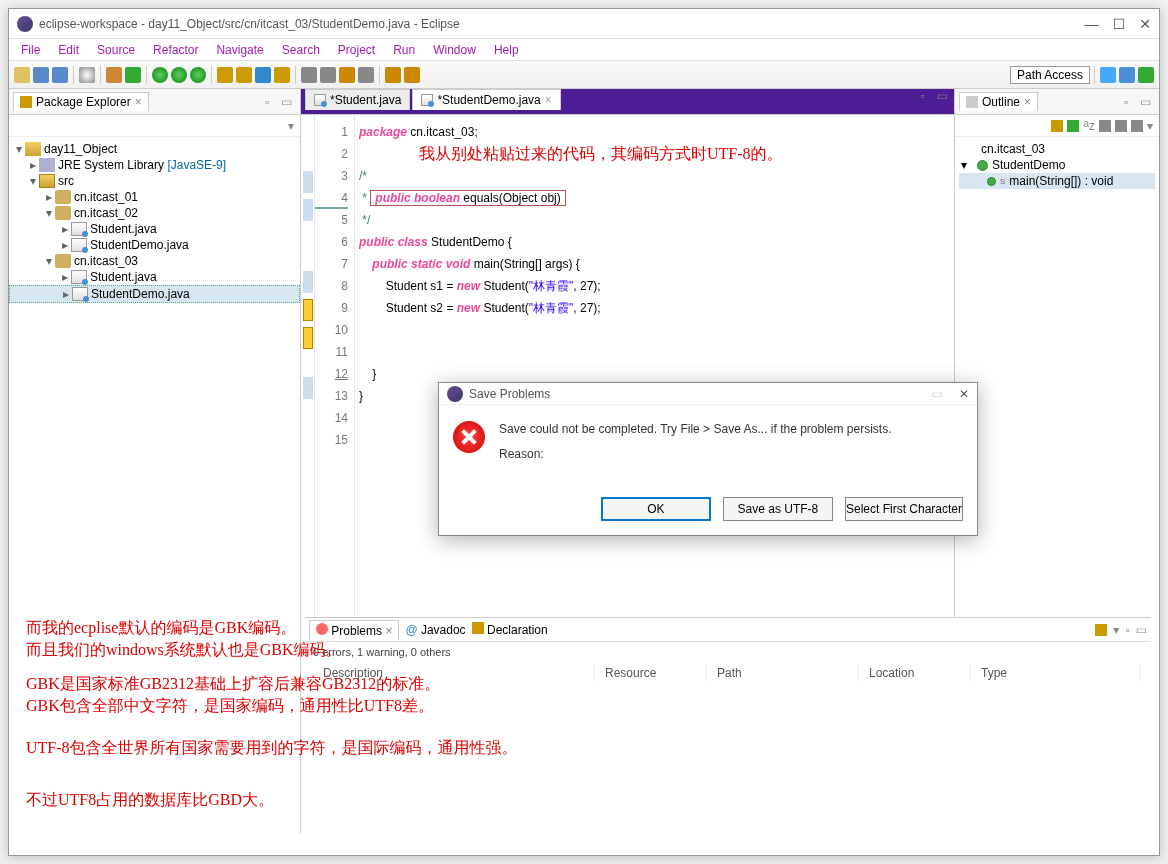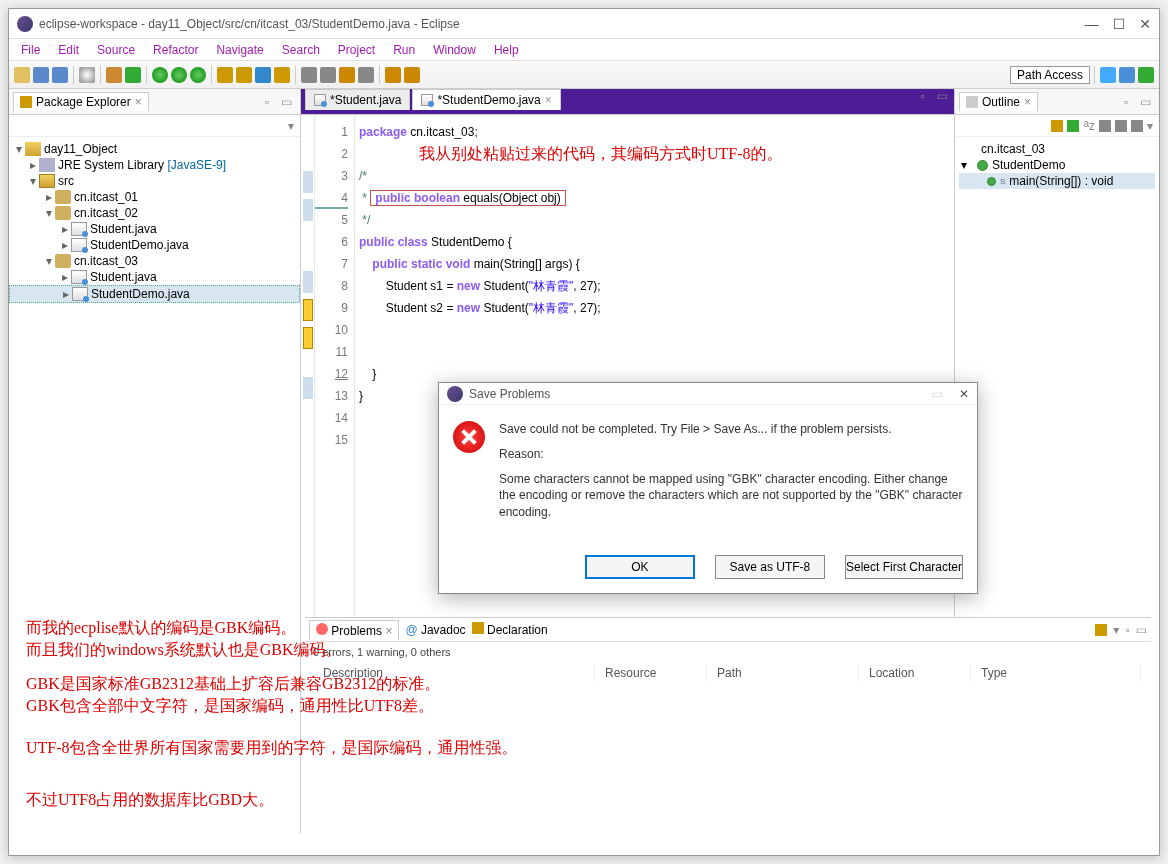--- a/index.html
+++ b/index.html
@@ -39,21 +39,21 @@
 .etab.active { background: #fff; }
 .etab .close { color: #999; }
 .editor { flex: 1; display: flex; font-family: Consolas, monospace; font-size: 15px; overflow: hidden; background: #fff; position: relative; }
 .gutter { width: 40px; background: #fff; text-align: right; padding: 6px 6px 0 0; color: #787878; border-right: 1px solid #e8e8e8; }
 .gutter div { height: 22px; line-height: 22px; }
 .ruler { width: 14px; background: #fff; border-right: 1px solid #e8e8e8; padding-top: 6px; }
 .ruler div { height: 22px; }
 .marker { width: 10px; height: 10px; margin: 6px 0 0 2px; }
 .code { flex: 1; padding: 6px 0 0 4px; position: relative; }
 .code-line { height: 22px; line-height: 22px; white-space: pre; }
-.kw { color: #8b5cf6; font-weight: bold; }
+.kw { color: #ec4899; font-weight: bold; font-style: italic; }
 .str { color: #2a00ff; }
 .com { color: #3f7f5f; }
 .field { color: #0000c0; font-style: italic; }
 .highlight-box { border: 1px solid #c05050; padding: 0 4px; }
 .highlight-line { background: #e8f2fe; }
 .yellow-mark { background: #fff3a0; box-shadow: 0 0 0 1px #caa; }
 .red-annotation { color: #d00; font-family: "SimSun", serif; font-size: 16px; position: absolute; }
 .outline-panel { width: 204px; display: flex; flex-direction: column; }
 .outline-tree { flex: 1; padding: 4px; }
 .out-node { display: flex; align-items: center; padding: 1px 2px; gap: 4px; white-space: nowrap; }
@@ -66,21 +66,21 @@
 .progress { width: 120px; height: 12px; border: 1px solid #999; margin-left: auto; background: linear-gradient(90deg, #6c6 0%, #6c6 40%, #fff 40%); }
 .dialog { position: absolute; left: 438px; top: 382px; width: 540px; background: #fff; border: 1px solid #888; box-shadow: 0 4px 20px rgba(0,0,0,0.3); z-index: 100; }
 .dialog-title { height: 22px; display: flex; align-items: center; padding: 0 8px; border-bottom: 1px solid #eee; }
 .dialog-title .dicon { width: 16px; height: 16px; border-radius: 50%; background: linear-gradient(135deg,#6a4c93,#3a3a6a); margin-right: 6px; }
 .dialog-body { padding: 16px 14px; display: flex; gap: 14px; }
 .err-icon { width: 32px; height: 32px; border-radius: 50%; background: radial-gradient(circle,#f44,#c00); position: relative; flex-shrink: 0; }
 .err-icon::before, .err-icon::after { content:""; position:absolute; left:7px; top:14px; width:18px; height:4px; background:#fff; }
 .err-icon::before { transform: rotate(45deg); } .err-icon::after { transform: rotate(-45deg); }
 .dialog-msg { flex: 1; font-size: 12px; color: #333; }
 .dialog-msg p { margin-bottom: 8px; line-height: 1.4; }
-.dialog-btns { display: flex; justify-content: flex-end; gap: 20px; padding: 10px 14px 14px; }
+.dialog-btns { display: flex; justify-content: flex-end; gap: 12px; padding: 10px 14px 14px; }
 .dialog-btns button { min-width: 110px; height: 24px; border: 1px solid #888; background: #f5f5f5; }
 .dialog-btns button.primary { border: 2px solid #0078d7; }
 .small-icon { width: 12px; height: 12px; display: inline-block; }
 .decor { color: #888; }
 .panel-header .spacer { flex: 1; }
 .panel-header .pbtn { width: 14px; height: 14px; margin: 0 1px; display: inline-block; }
 .qual { color: #0369a1; }
 .green-circle { width: 11px; height: 11px; border-radius: 50%; background: #4a4; border: 1px solid #383; display: inline-block; }
 .warn-icon { width: 11px; height: 11px; background: #fc3; border: 1px solid #a80; display: inline-block; }
 .red-text-overlay { position: absolute; color: #d00; font-family: "SimSun", serif; font-size: 16px; line-height: 1.5; z-index: 50; }
@@ -383,21 +383,20 @@
     <span class="dicon"></span>
     <span style="flex:1;color:#555">Save Problems</span>
     <span style="color:#ccc;margin-right:16px">▭</span>
     <span style="color:#555">✕</span>
   </div>
   <div class="dialog-body">
     <div class="err-icon"></div>
     <div class="dialog-msg">
       <p>Save could not be completed. Try File &gt; Save As... if the problem persists.</p>
       <p>Reason:</p>
-      <p>Some characters cannot be mapped using "GBK" character encoding. Either change the encoding or remove the characters which are not supported by the "GBK" character encoding.</p>
     </div>
   </div>
   <div class="dialog-btns">
     <button class="primary">OK</button>
     <button>Save as UTF-8</button>
     <button>Select First Character</button>
   </div>
 </div>
 
 </body></html>

